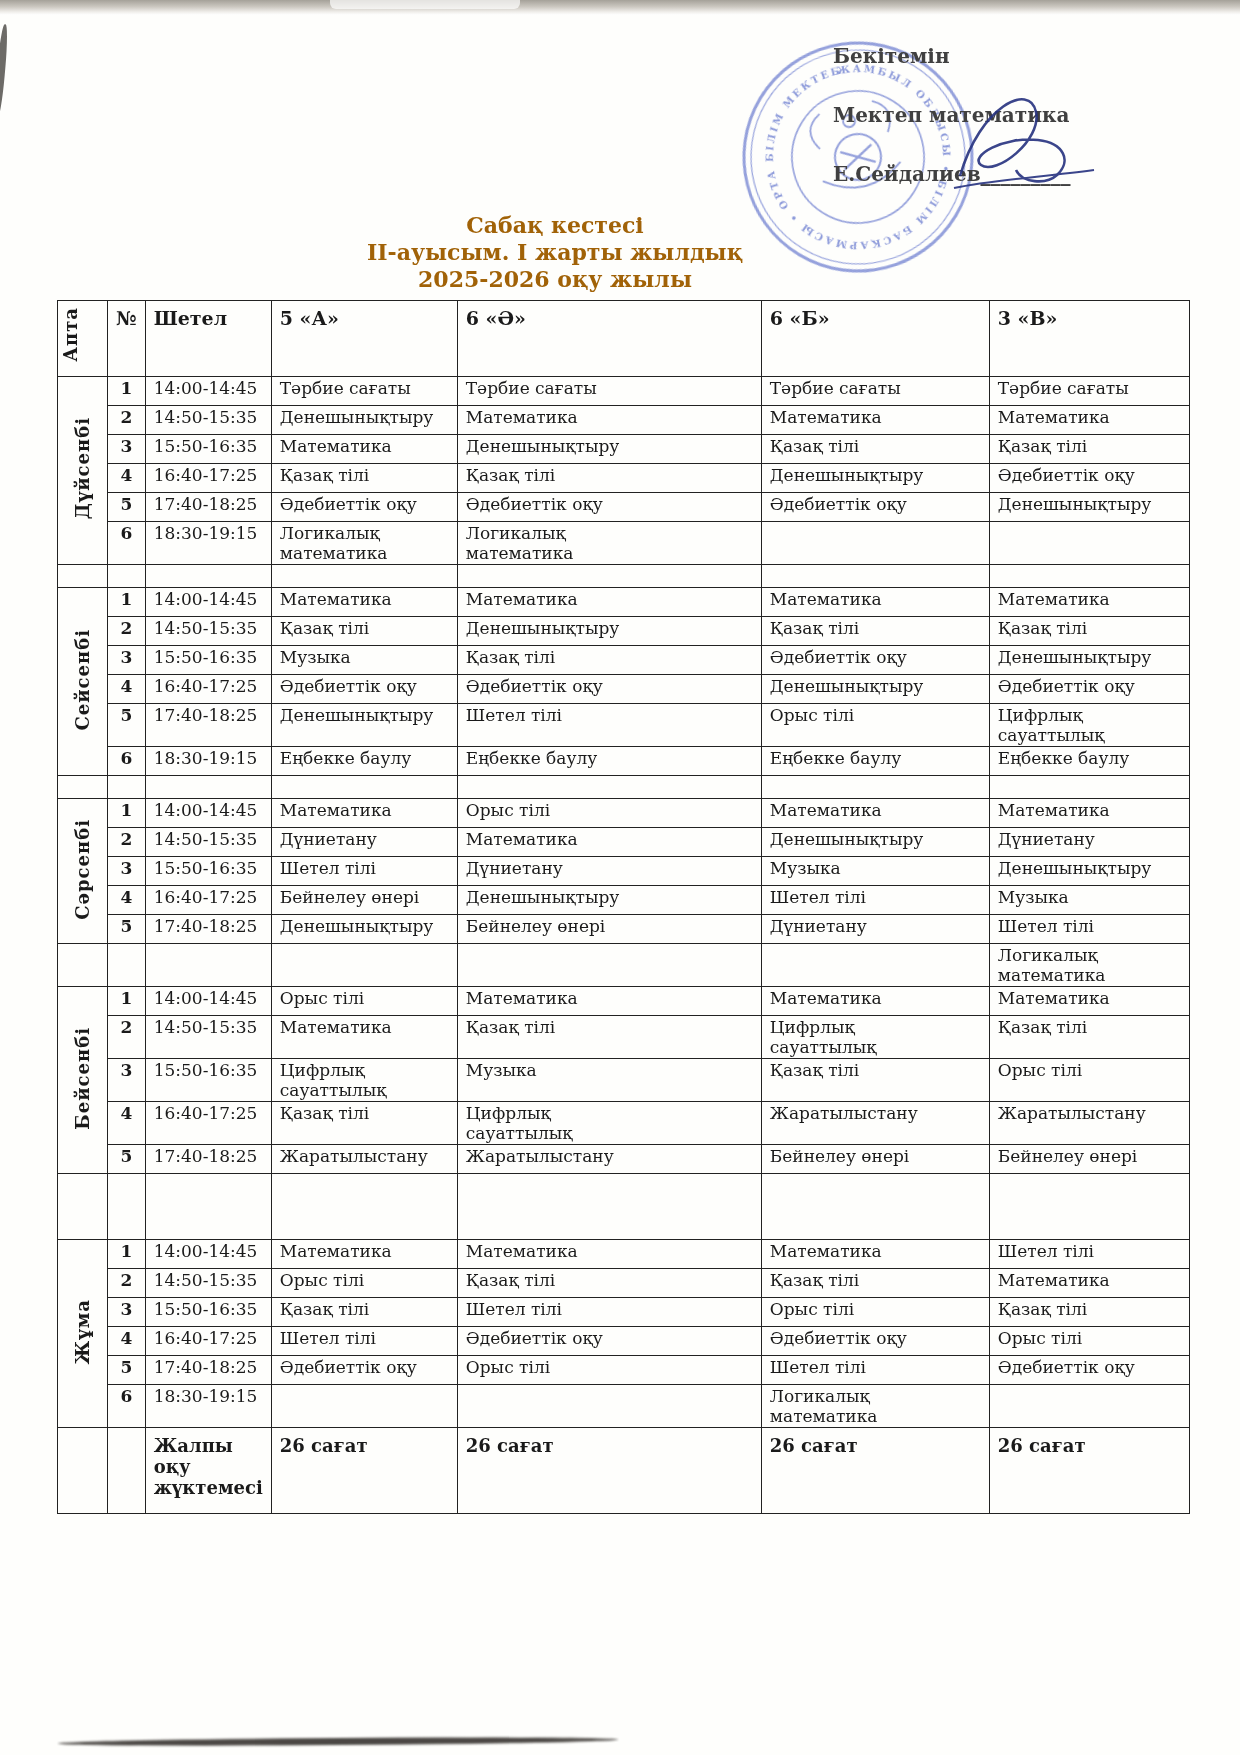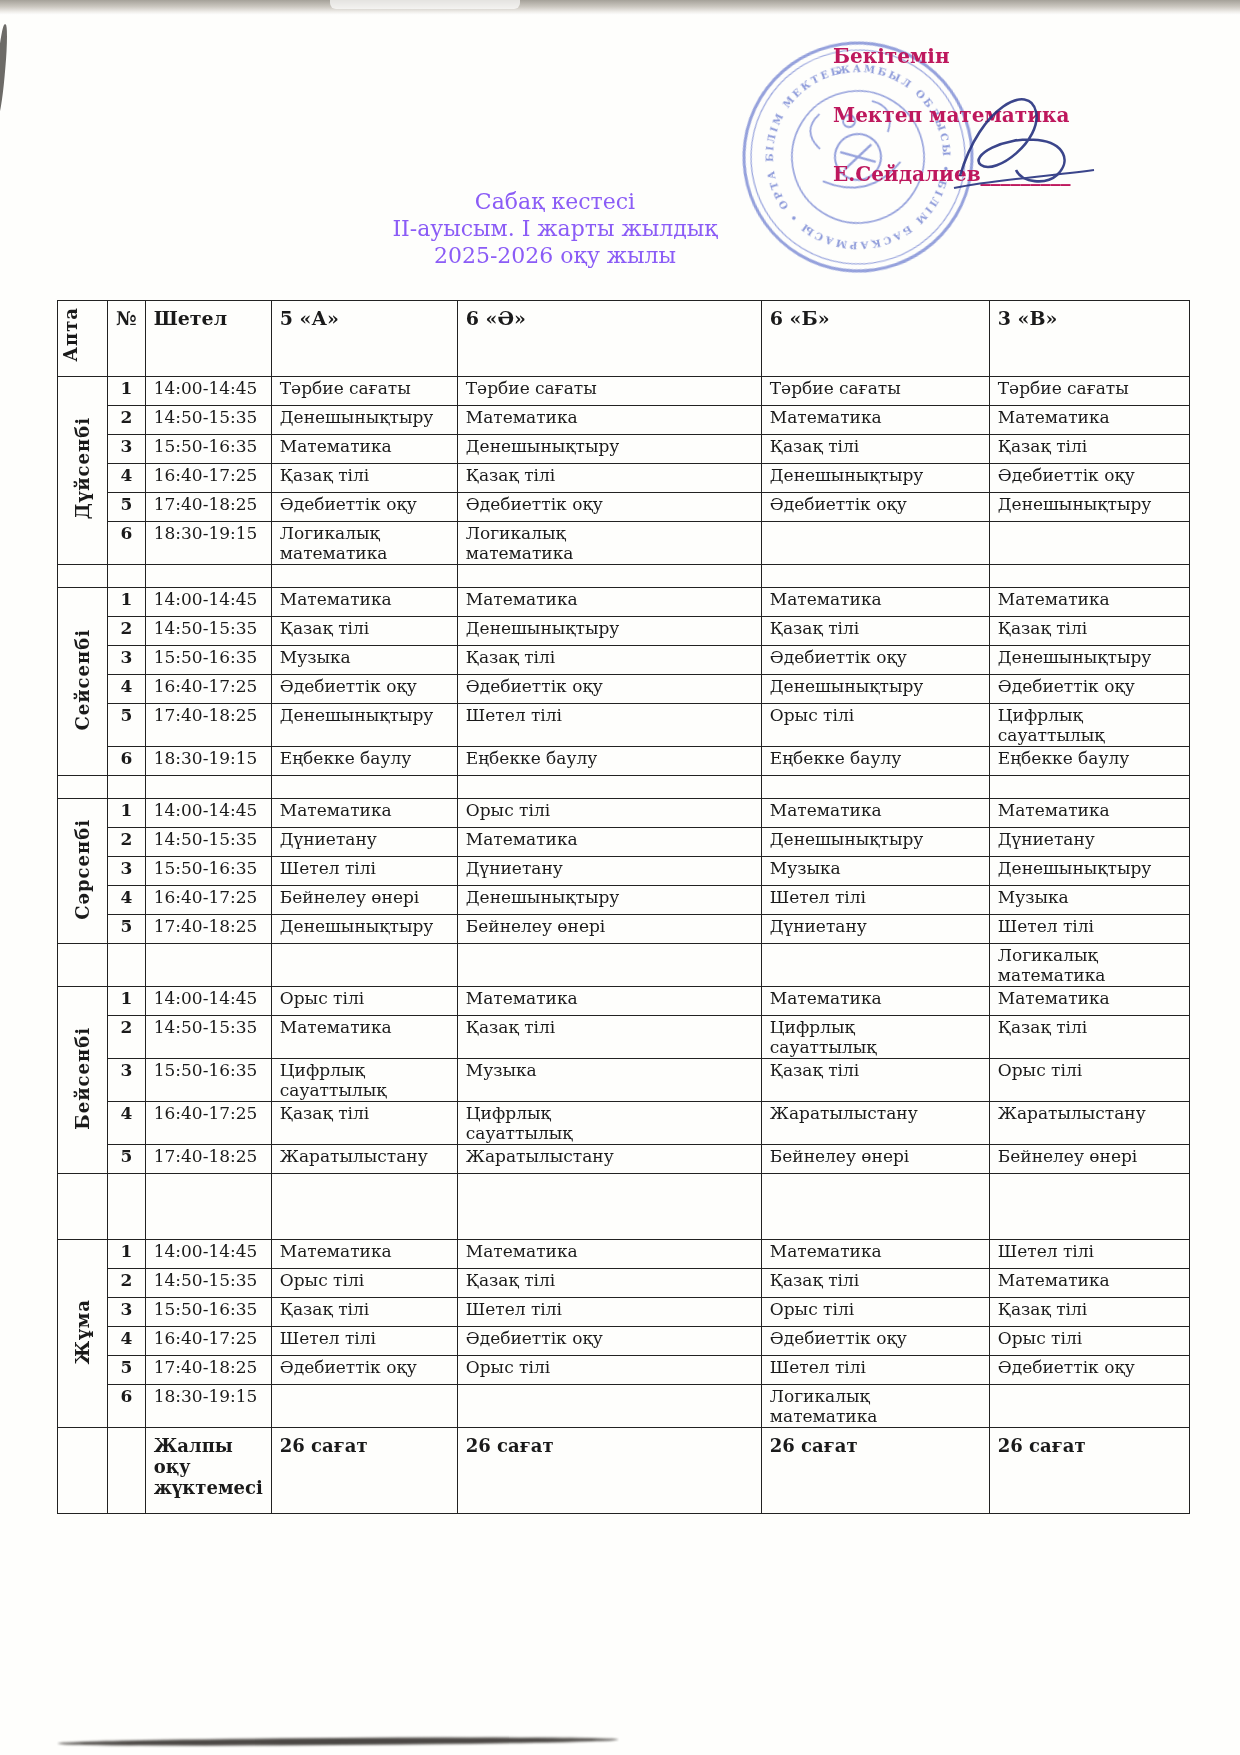--- a/index.html
+++ b/index.html
@@ -25,25 +25,25 @@
     position:absolute; top:24px; left:-3px; width:8px; height:95px;
     background:#3c3a36; opacity:.75; border-radius:45%; transform:rotate(5deg);
   }
   .smudge-bottom {
     position:absolute; top:1738px; left:58px; width:560px; height:7px;
     background:#2c2824; border-radius:50%; opacity:.85;
     filter:blur(1px); transform:rotate(-0.4deg);
   }
   
   .stamp-wrap { position:absolute; top:32px; left:733px; width:250px; height:250px; transform:rotate(-14deg); filter:blur(.4px); }
-  .approval { position:absolute; top:44px; left:833px; font-weight:bold; font-size:20px; color:#be185d; }
+  .approval { position:absolute; top:44px; left:833px; font-weight:bold; font-size:20px; color:#404040; }
   .approval div { margin-bottom:35px; white-space:nowrap; }
   .signature { position:absolute; top:78px; left:950px; }
   
-  .titles { position:absolute; top:188px; left:0; width:1110px; text-align:center; font-weight:normal; font-size:22px; line-height:27px; color:#8b5cf6; }
+  .titles { position:absolute; top:212px; left:0; width:1110px; text-align:center; font-weight:bold; font-size:22px; line-height:27px; color:#a16207; }
   
   .schedule { position:absolute; top:300px; left:57px; border-collapse:collapse; table-layout:fixed; }
   .schedule td, .schedule th { border:1.6px solid #222; padding:1px 8px; font-size:17px; vertical-align:top; overflow:hidden; }
   tr.head { height:76px; }
   tr.head th { font-size:19px; font-weight:bold; text-align:left; vertical-align:top; padding-top:6px; }
   th.rot, td.day { text-align:center; vertical-align:middle; padding:1px 2px; }
   .rot span { writing-mode:vertical-rl; transform:rotate(180deg); font-weight:bold; font-size:18px; letter-spacing:1px; display:inline-block; }
   .num { font-weight:bold; text-align:center; }
   .time { font-weight:normal; white-space:pre-line; }
   .subj { white-space:pre-line; }

